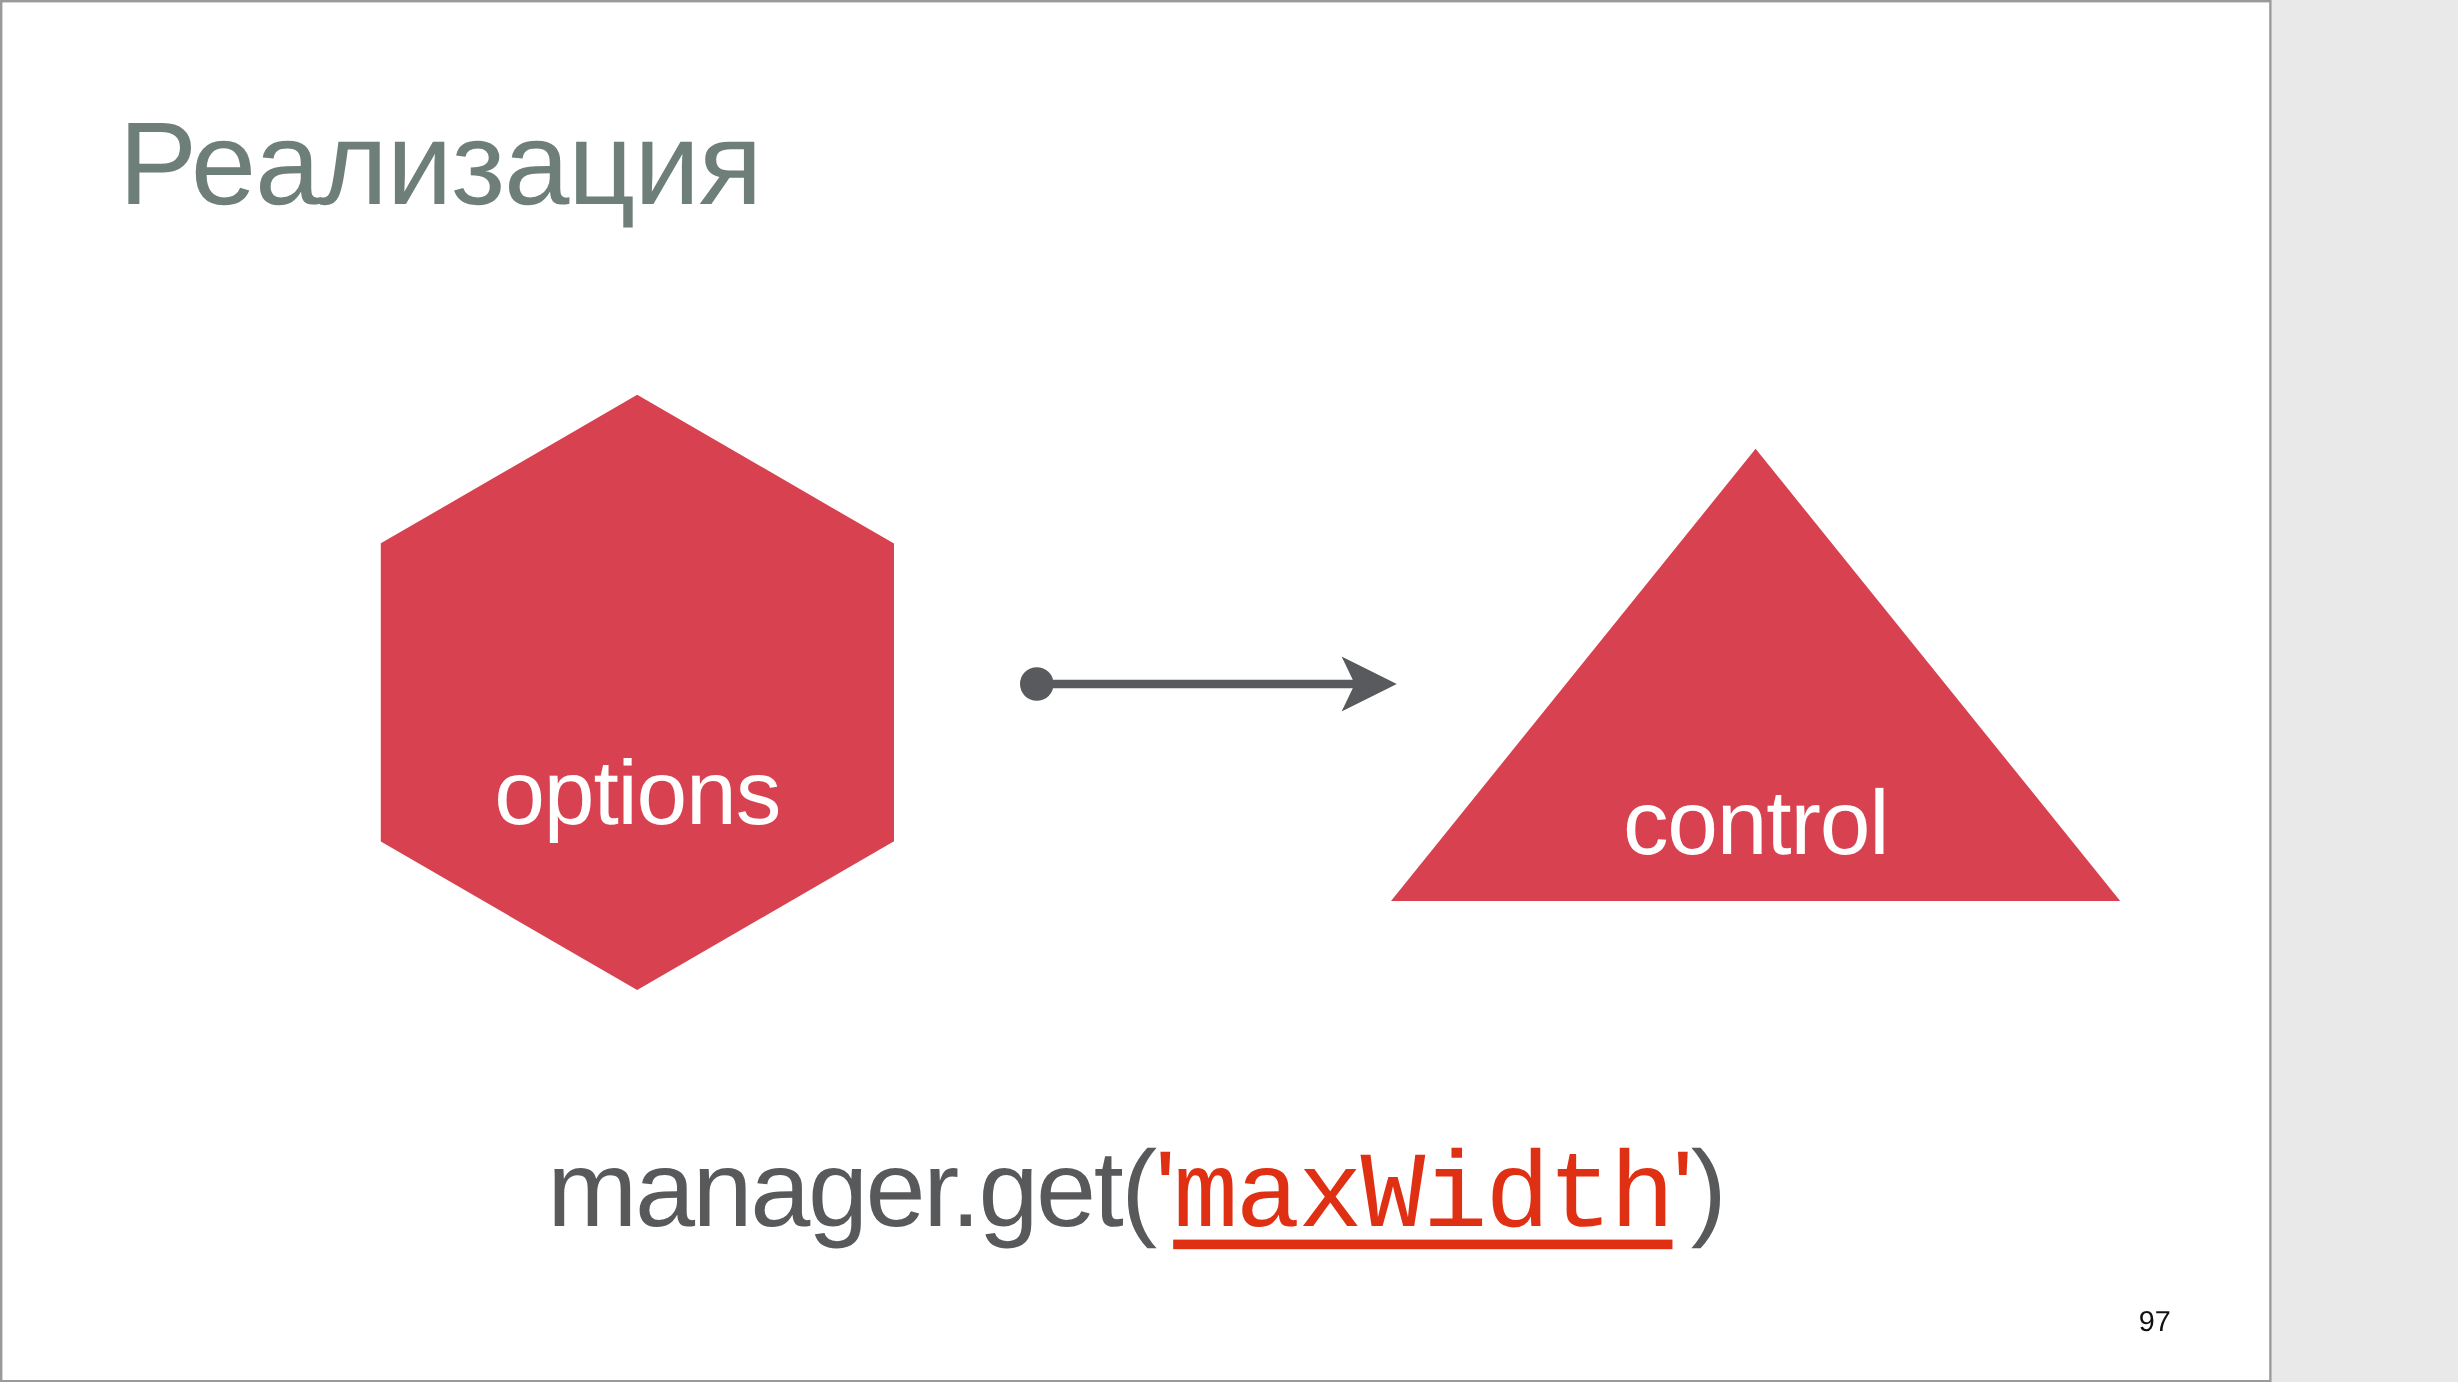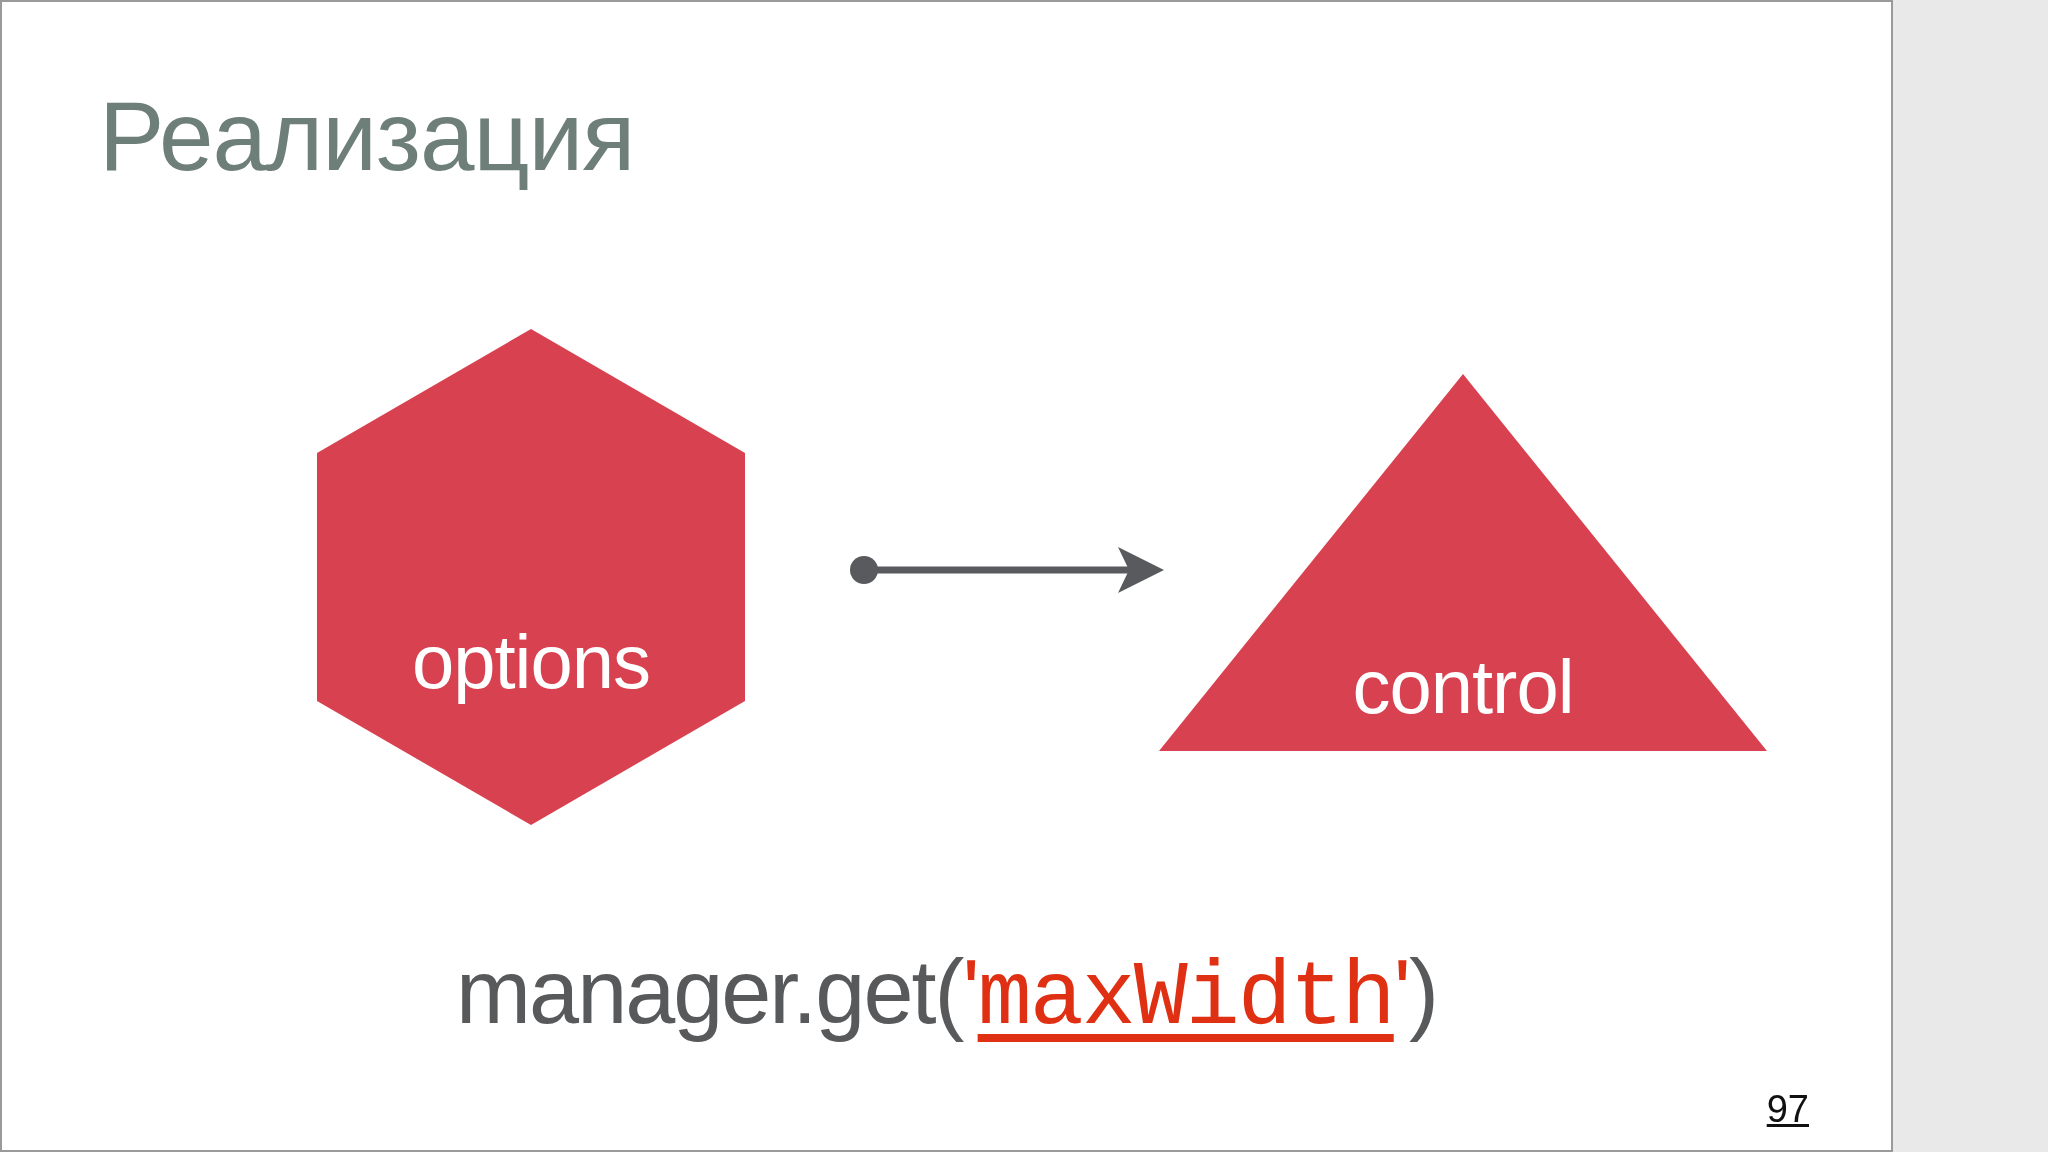--- a/index.html
+++ b/index.html
@@ -67,24 +67,23 @@
   .code-highlight{
     color:var(--code-red,#e03014);
     text-decoration:underline;
     text-decoration-thickness:8px;
     text-underline-offset:11px;
     font-family:Liberation Mono, monospace;
   }
   .page-number{
     position:absolute;
     right:82px;top:1088px;
-    font-size:38px;
+    font-size:24px;
     line-height:1;
     color:#111111;
-    text-decoration:underline;
   }
 </style>
 </head>
 <body>
 
 <div id="slide">
 
   <div class="title">Реализация</div>
 
   <div class="hexagon"></div>

